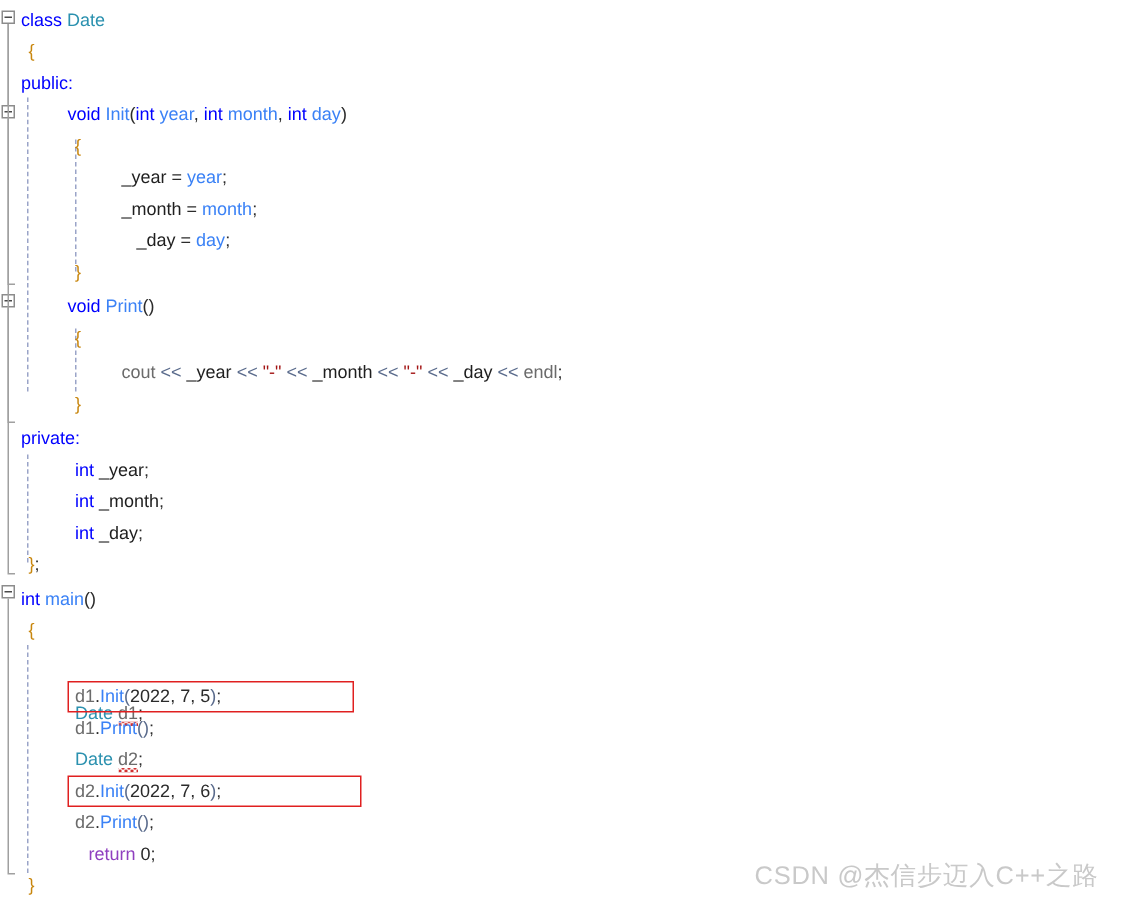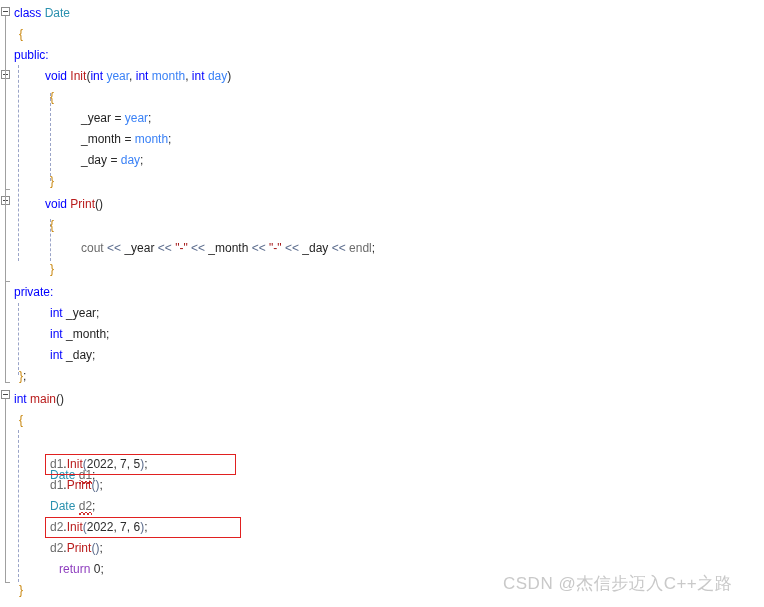--- a/index.html
+++ b/index.html
@@ -78,21 +78,21 @@
     line-height: 21px;
     white-space: pre;
     font-family: Liberation Sans, sans-serif;
     font-size: 12px;
     color: #2b2b2b;
   }
 
   
   .kw      { color: #0000ff; }
   .type    { color: #2b91af; }
-  .fn      { color: #b91c1c; }
+  .fn      { color: #3b82f6; }
   .ident   { color: #1f1f1f; }
   .param   { color: #3b82f6; }
   .obj     { color: #6b6b6b; }
   .num     { color: #2b2b2b; }
   .str     { color: #a31515; }
   .punc    { color: #2b2b2b; }
   .brace   { color: #c8860d; }
   .op      { color: #5a6b8c; }
   .ctrl    { color: #8f3fbf; margin-left: 9px; }
 
@@ -171,21 +171,21 @@
   <div class="line" style="top:45px;  left:14px;text-align:center;"><span class="kw">public:</span></div>
 
   <div class="line" style="top:66px;  left:45px;"><span class="kw">void</span> <span class="fn">Init</span><span class="punc">(</span><span class="kw">int</span> <span class="param">year</span><span class="punc">,</span> <span class="kw">int</span> <span class="param">month</span><span class="punc">,</span> <span class="kw">int</span> <span class="param">day</span><span class="punc">)</span></div>
 
   <div class="line" style="top:87px;  left:50px;"><span class="brace">{</span></div>
 
   <div class="line" style="top:108px; left:81px;"><span class="ident">_year</span> <span class="punc">=</span> <span class="param">year</span><span class="punc">;</span></div>
 
   <div class="line" style="top:129px; left:81px;"><span class="ident">_month</span> <span class="punc">=</span> <span class="param">month</span><span class="punc">;</span></div>
 
-  <div class="line" style="top:150px; left:81px;"><span class="ident">_day</span> <span class="punc">=</span> <span class="param">day</span><span class="punc">;</span></div>
+  <div class="line" style="top:150px; left:91px;"><span class="ident">_day</span> <span class="punc">=</span> <span class="param">day</span><span class="punc">;</span></div>
 
   <div class="line" style="top:171px; left:50px;"><span class="brace">}</span></div>
 
   <div class="line" style="top:194px; left:45px;"><span class="kw">void</span> <span class="fn">Print</span><span class="punc">()</span></div>
 
   <div class="line" style="top:215px; left:50px;"><span class="brace">{</span></div>
 
   <div class="line" style="top:238px; left:81px;"><span class="obj">cout</span> <span class="op">&lt;&lt;</span> <span class="ident">_year</span> <span class="op">&lt;&lt;</span> <span class="str">"-"</span> <span class="op">&lt;&lt;</span> <span class="ident">_month</span> <span class="op">&lt;&lt;</span> <span class="str">"-"</span> <span class="op">&lt;&lt;</span> <span class="ident">_day</span> <span class="op">&lt;&lt;</span> <span class="obj">endl</span><span class="punc">;</span></div>
 
   <div class="line" style="top:259px; left:50px;"><span class="brace">}</span></div>

